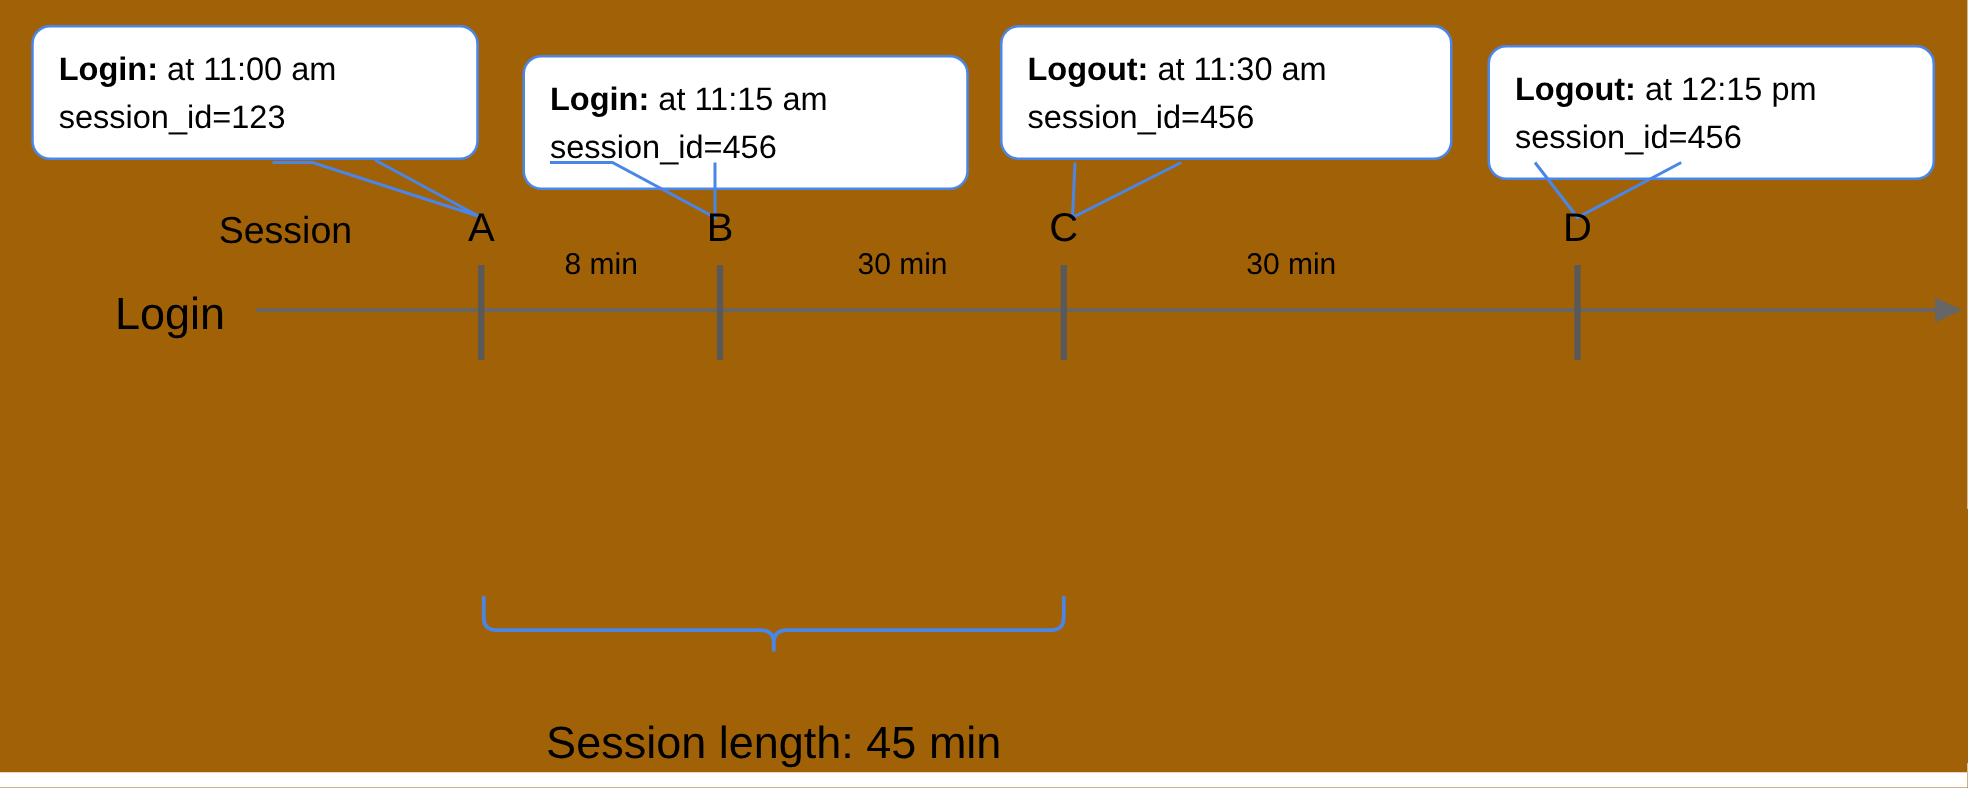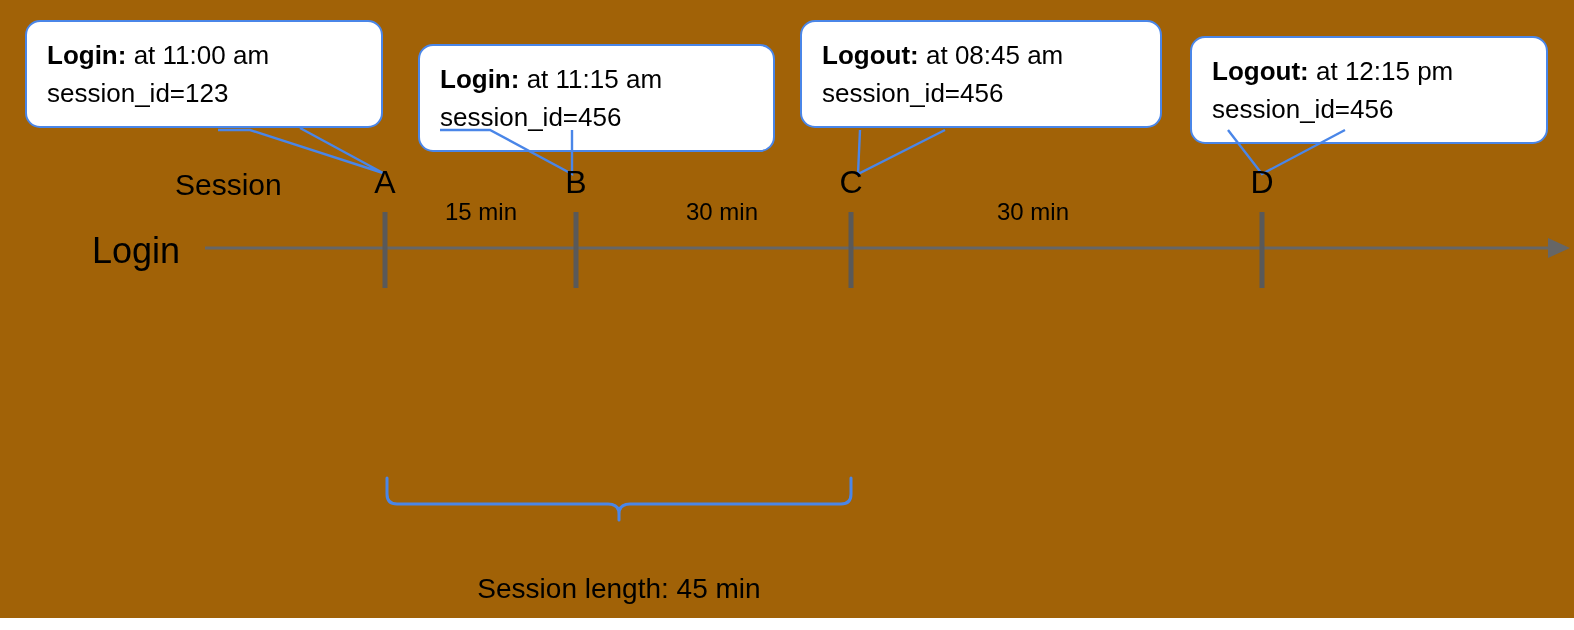--- a/index.html
+++ b/index.html
@@ -76,42 +76,42 @@
     position: absolute;
     display: flex;
     align-items: center;
     justify-content: center;
     background: #c9daf8;
     font-size: 28px;
     color: #000000;
   }
   #session-length {
     position: absolute;
-    font-size: 28px;
+    font-size: 36px;
     text-align: center;
     white-space: nowrap;
   }
 </style>
 </head>
 <body>
 
 <div id="canvas">
 
   <div class="callout" id="callout-a" style="left:25px; top:20px; width:358px; height:108px;">
     <span class="ln"><span class="lead">Login:</span> <span>at 11:00 am</span></span>
     <span class="ln">session_id=123</span>
   </div>
 
   <div class="callout" id="callout-b" style="left:418px; top:20px; width:357px; height:108px;margin-top:24px;">
     <span class="ln"><span class="lead">Login:</span> <span>at 11:15 am</span></span>
     <span class="ln">session_id=456</span>
   </div>
 
   <div class="callout" id="callout-c" style="left:800px; top:20px; width:362px; height:108px;">
-    <span class="ln"><span class="lead">Logout:</span> <span>at 08:45 am</span></span>
+    <span class="ln"><span class="lead">Logout:</span> <span>at 11:30 am</span></span>
     <span class="ln">session_id=456</span>
   </div>
 
   <div class="callout" id="callout-d" style="left:1190px; top:36px; width:358px; height:108px;">
     <span class="ln"><span class="lead">Logout:</span> <span>at 12:15 pm</span></span>
     <span class="ln">session_id=456</span>
   </div>
 
   <svg id="vec" viewBox="0 0 1574 630" xmlns="http://www.w3.org/2000/svg">
 
@@ -136,20 +136,20 @@
   </svg>
 
   <div class="lbl row-label" style="left:175px; top:168px;">Session</div>
   <div class="lbl row-label big" style="left:92px; top:230px;">Login</div>
 
   <div class="lbl evt-letter" style="left:365px; top:164px; width:40px;">A</div>
   <div class="lbl evt-letter" style="left:556px; top:164px; width:40px;">B</div>
   <div class="lbl evt-letter" style="left:831px; top:164px; width:40px;">C</div>
   <div class="lbl evt-letter" style="left:1242px; top:164px; width:40px;">D</div>
 
-  <div class="lbl interval" style="left:421px; top:198px; width:120px;">15 min</div>
+  <div class="lbl interval" style="left:421px; top:198px; width:120px;">8 min</div>
   <div class="lbl interval" style="left:662px; top:198px; width:120px;">30 min</div>
   <div class="lbl interval" style="left:973px; top:198px; width:120px;">30 min</div>
 
 
   <div id="session-length" style="left:409px; top:573px; width:420px;">Session length: 45 min</div>
 
 </div>
 
 </body></html>

